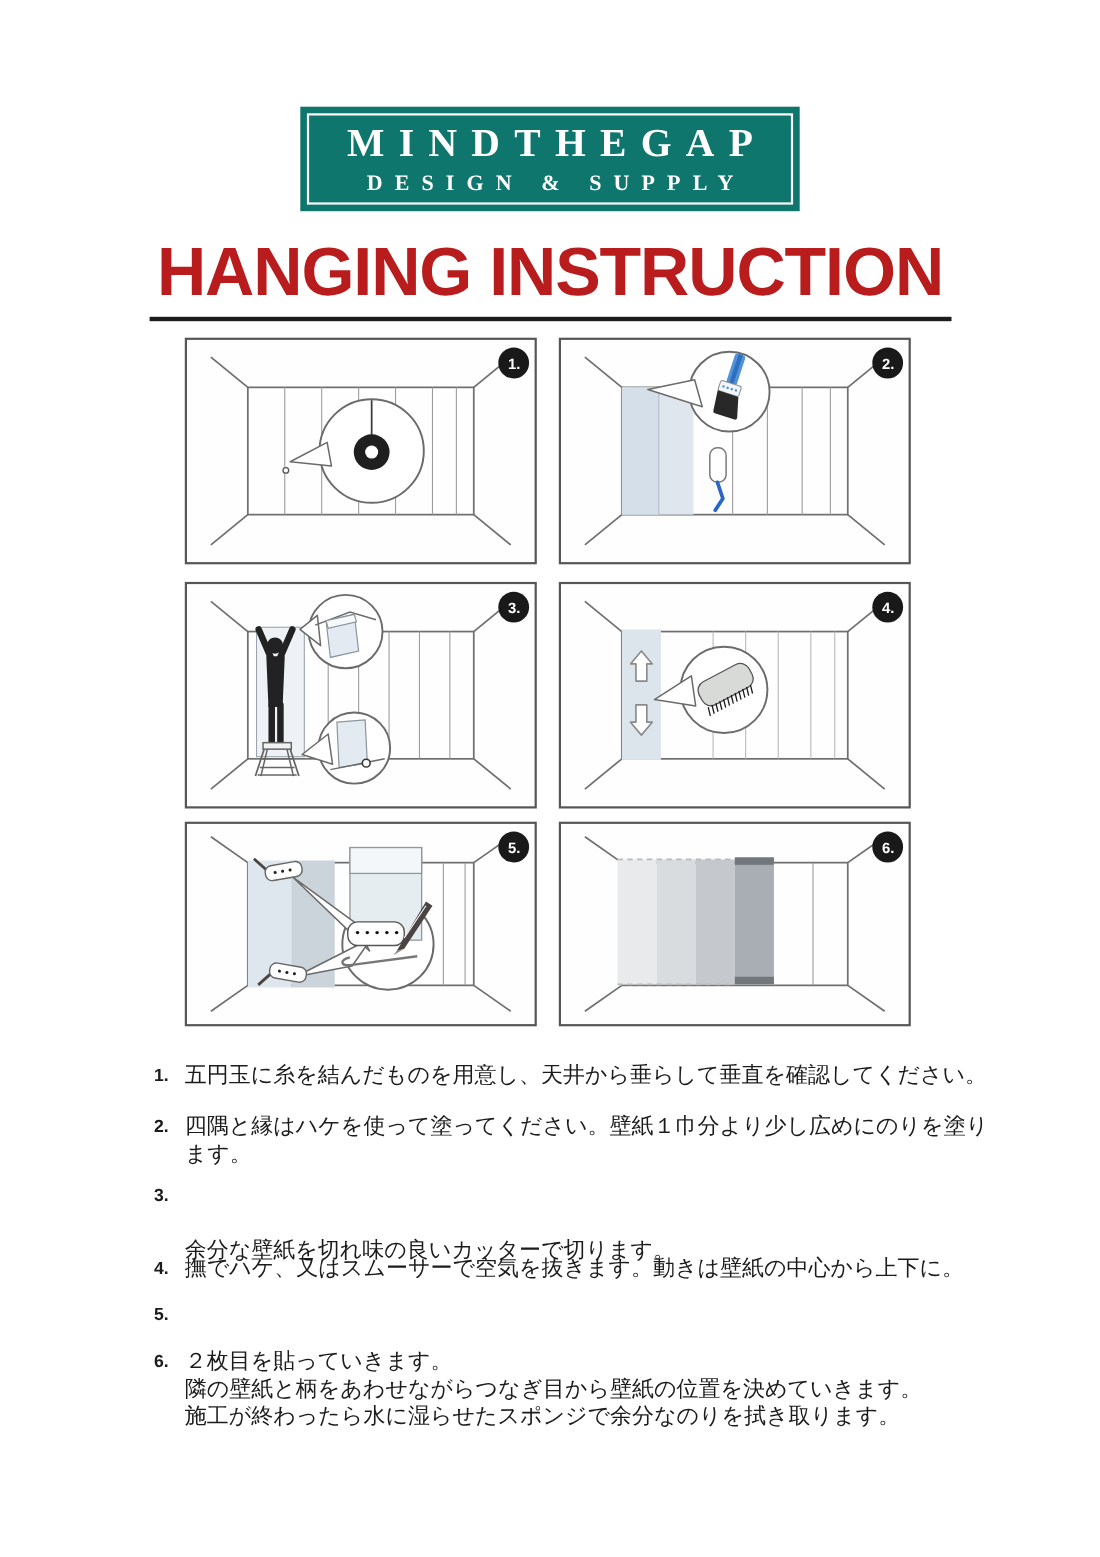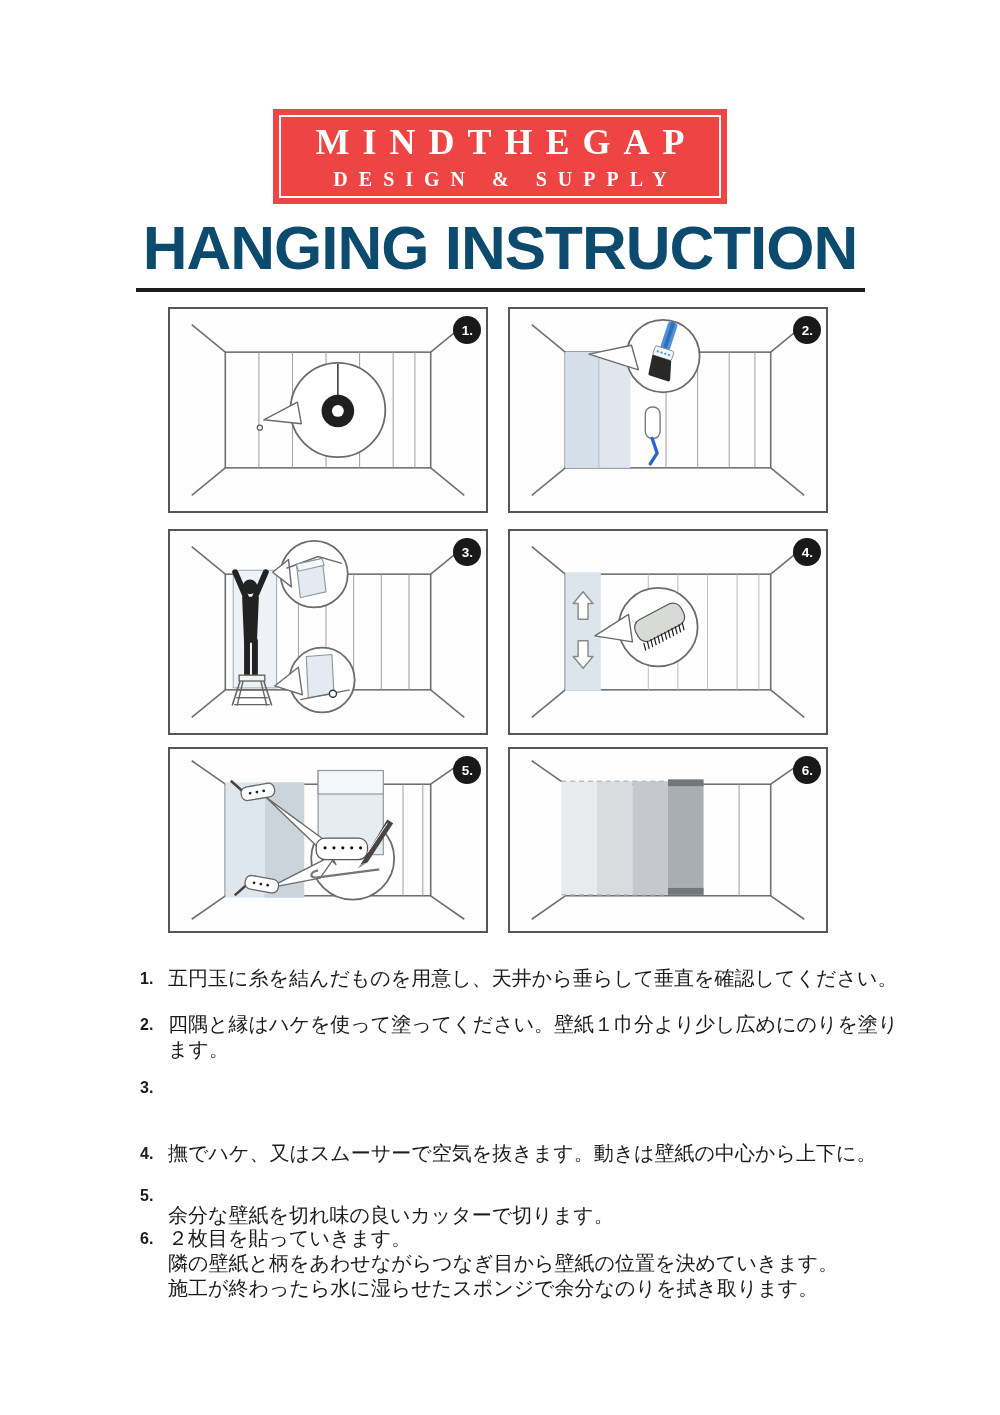--- a/index.html
+++ b/index.html
@@ -3,41 +3,41 @@
 <meta charset="utf-8">
 <style>
   html,body{margin:0;padding:0;}
   body{
     width:1000px;height:1415px;position:relative;background:#ffffff;
     font-family:"Liberation Sans","DejaVu Sans",sans-serif;color:#1b1b1b;
     overflow:hidden;
   }
   
   .logo-box{
-    position:absolute;left:273px;top:109px;width:454px;height:95px;
-    background:#ef4444;box-sizing:border-box;
+    position:absolute;left:273px;top:97px;width:454px;height:95px;
+    background:#0f766e;box-sizing:border-box;
   }
   .logo-inner{
     position:absolute;inset:6px;border:2.5px solid #ffffff;
     display:flex;flex-direction:column;align-items:center;justify-content:center;
   }
   .logo-title{
     font-family:"Liberation Serif","DejaVu Serif",serif;font-weight:bold;
     font-size:36px;color:#ffffff;letter-spacing:13px;padding-left:13px;
     white-space:nowrap;line-height:1;
   }
   .logo-sub{
     font-family:"Liberation Serif","DejaVu Serif",serif;font-weight:bold;
     font-size:20px;color:#ffffff;letter-spacing:11px;padding-left:11px;
     white-space:nowrap;margin-top:9px;line-height:1;
   }
   
   .page-title{
     position:absolute;left:0;top:217px;width:1000px;text-align:center;
-    font-size:62px;font-weight:bold;letter-spacing:-1px;color:#0c4a6e;
+    font-size:62px;font-weight:bold;letter-spacing:-1px;color:#b91c1c;
     line-height:1;white-space:nowrap;
   }
   .title-rule{
     position:absolute;left:136px;top:288px;width:729px;height:3.5px;background:#1c1c1c;
   }
   
   .panel{
     position:absolute;box-sizing:border-box;border:2px solid #565656;background:#fefefe;
   }
   .panel svg{display:block;width:100%;height:100%;}
@@ -327,21 +327,21 @@
   <span class="inst-num" style="top:1075px">3.</span>
   <div class="inst-lines" style="top:1075px">
   </div>
 
   <span class="inst-num" style="top:1141px">4.</span>
   <div class="inst-lines" style="top:1141px">
     <div>撫でハケ、又はスムーサーで空気を抜きます。動きは壁紙の中心から上下に。</div>
   </div>
 
   <span class="inst-num" style="top:1183px">5.</span>
-  <div class="inst-lines" style="top:1203px">
+  <div class="inst-lines" style="top:1125px">
     <div>余分な壁紙を切れ味の良いカッターで切ります。</div>
   </div>
 
   <span class="inst-num" style="top:1226px">6.</span>
   <div class="inst-lines" style="top:1226px">
     <div>２枚目を貼っていきます。</div>
     <div>隣の壁紙と柄をあわせながらつなぎ目から壁紙の位置を決めていきます。</div>
     <div>施工が終わったら水に湿らせたスポンジで余分なのりを拭き取ります。</div>
   </div>
 </div>

